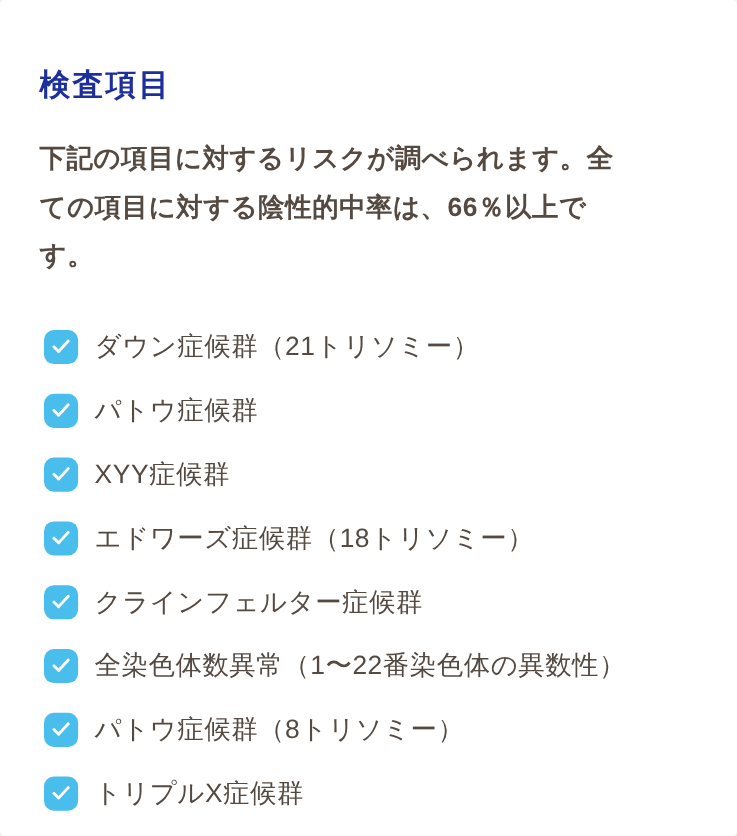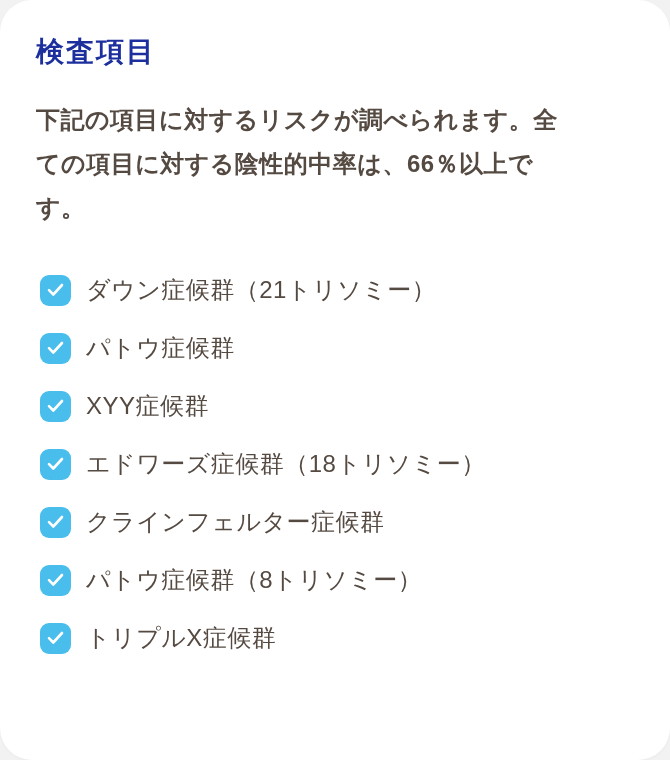--- a/index.html
+++ b/index.html
@@ -9,23 +9,23 @@
     height: 760px;
     background: #f2f2f2;
     font-family: "Liberation Sans", "DejaVu Sans", sans-serif;
     overflow: hidden;
   }
   .card {
     position: absolute;
     inset: 0;
     box-sizing: border-box;
     background: var(--card-bg, #ffffff);
-    border-radius: 32px;
+    border-radius: 4px;
     box-shadow: 0 1px 3px rgba(0,0,0,0.04);
-    padding: 36px 36px 40px 36px;
+    padding: 61px 36px 40px 36px;
   }
   .title {
     margin: 0;
     font-size: 28px;
     line-height: 32px;
     font-weight: 800;
     letter-spacing: 2px;
     color: var(--title-blue, #1c2f9d);
   }
   .description {
@@ -125,20 +125,30 @@
     <span class="checkbox">
       <span style="display:flex">
         <svg width="17" height="14" viewBox="0 0 17 14" fill="none" xmlns="http://www.w3.org/2000/svg">
           <polyline points="2,7.2 6.3,11.5 15,2" stroke="#ffffff" stroke-width="2.6" stroke-linecap="round" stroke-linejoin="round" fill="none"></polyline>
         </svg>
       </span>
     </span>
     <span class="check-label">クラインフェルター症候群</span>
   </li>
 
+  <li class="check-item">
+    <span class="checkbox">
+      <span style="display:flex">
+        <svg width="17" height="14" viewBox="0 0 17 14" fill="none" xmlns="http://www.w3.org/2000/svg">
+          <polyline points="2,7.2 6.3,11.5 15,2" stroke="#ffffff" stroke-width="2.6" stroke-linecap="round" stroke-linejoin="round" fill="none"></polyline>
+        </svg>
+      </span>
+    </span>
+    <span class="check-label">全染色体数異常（1〜22番染色体の異数性）</span>
+  </li>
 
   <li class="check-item">
     <span class="checkbox">
       <span style="display:flex">
         <svg width="17" height="14" viewBox="0 0 17 14" fill="none" xmlns="http://www.w3.org/2000/svg">
           <polyline points="2,7.2 6.3,11.5 15,2" stroke="#ffffff" stroke-width="2.6" stroke-linecap="round" stroke-linejoin="round" fill="none"></polyline>
         </svg>
       </span>
     </span>
     <span class="check-label">パトウ症候群（8トリソミー）</span>

